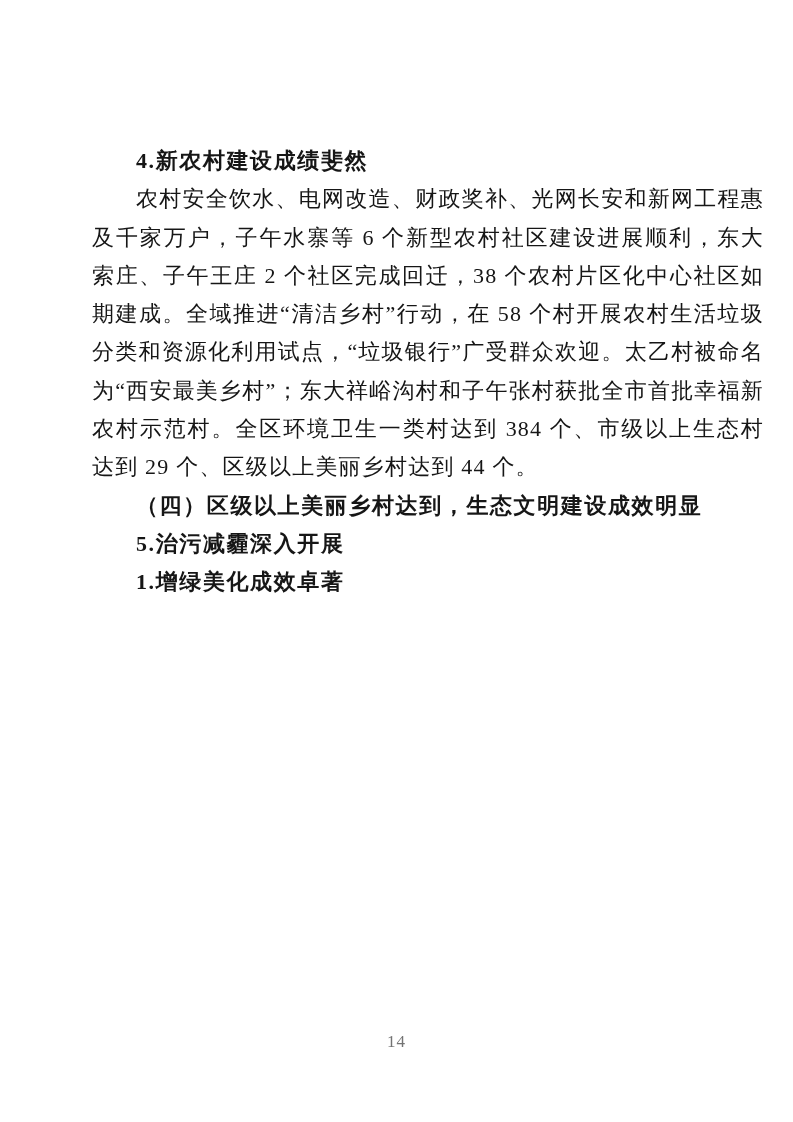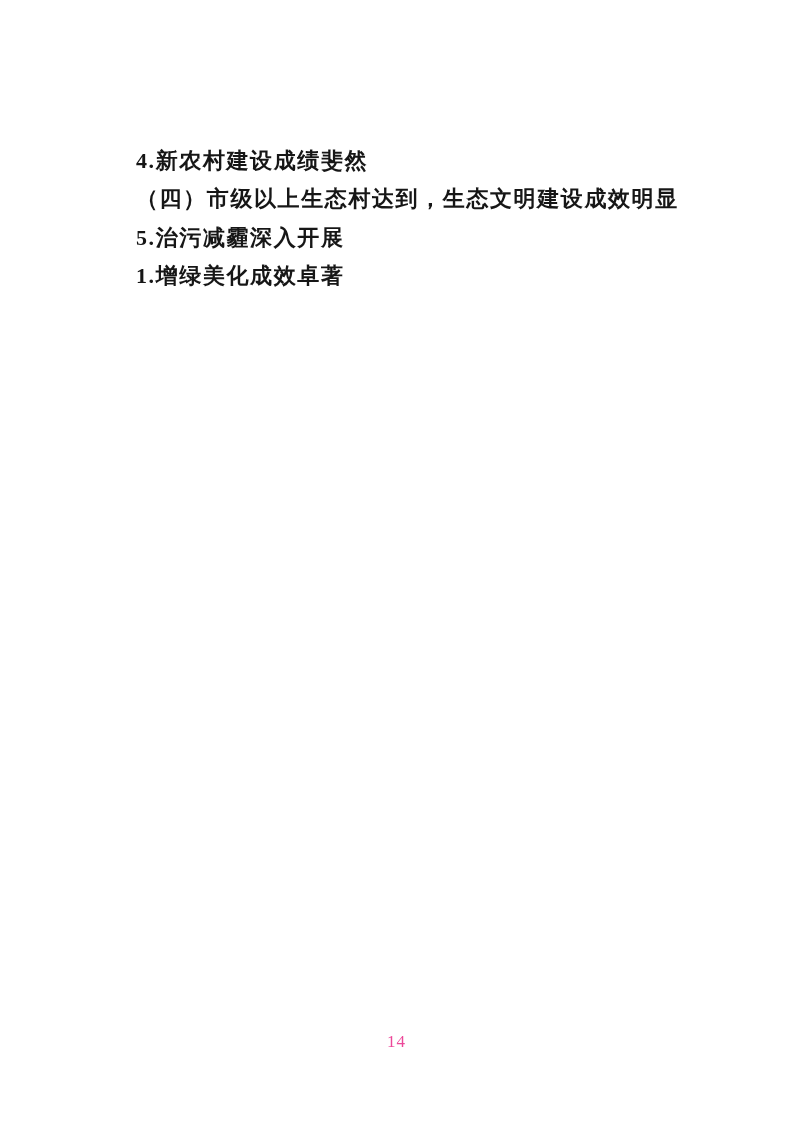--- a/index.html
+++ b/index.html
@@ -44,27 +44,28 @@
   }
   .page-number {
     position: absolute;
     left: 0;
     top: 1030px;
     width: 793px;
     text-align: center;
     font-size: 17px;
     line-height: 24px;
     letter-spacing: 1px;
-    color: #ec4899;
+    color: #737373;
   }
 </style>
 </head>
 <body>
 
 <div class="page">
   <div class="content">
     <div class="doc-heading">4.新农村建设成绩斐然</div>
-    <div class="doc-heading">（四）市级以上生态村达到，生态文明建设成效明显</div>
+    <p class="doc-para">农村安全饮水、电网改造、财政奖补、光网长安和新网工程惠及千家万户，子午水寨等 6 个新型农村社区建设进展顺利，东大索庄、子午王庄 2 个社区完成回迁，38 个农村片区化中心社区如期建成。全域推进“清洁乡村”行动，在 58 个村开展农村生活垃圾分类和资源化利用试点，“垃圾银行”广受群众欢迎。太乙村被命名为“西安最美乡村”；东大祥峪沟村和子午张村获批全市首批幸福新农村示范村。全区环境卫生一类村达到 384 个、市级以上生态村达到 29 个、区级以上美丽乡村达到 44 个。</p>
+    <div class="doc-heading">（四）区级以上美丽乡村达到，生态文明建设成效明显</div>
     <div class="doc-heading">5.治污减霾深入开展</div>
     <div class="doc-heading">1.增绿美化成效卓著</div>
   </div>
   <div class="page-number">14</div>
 </div>
 
 </body></html>

